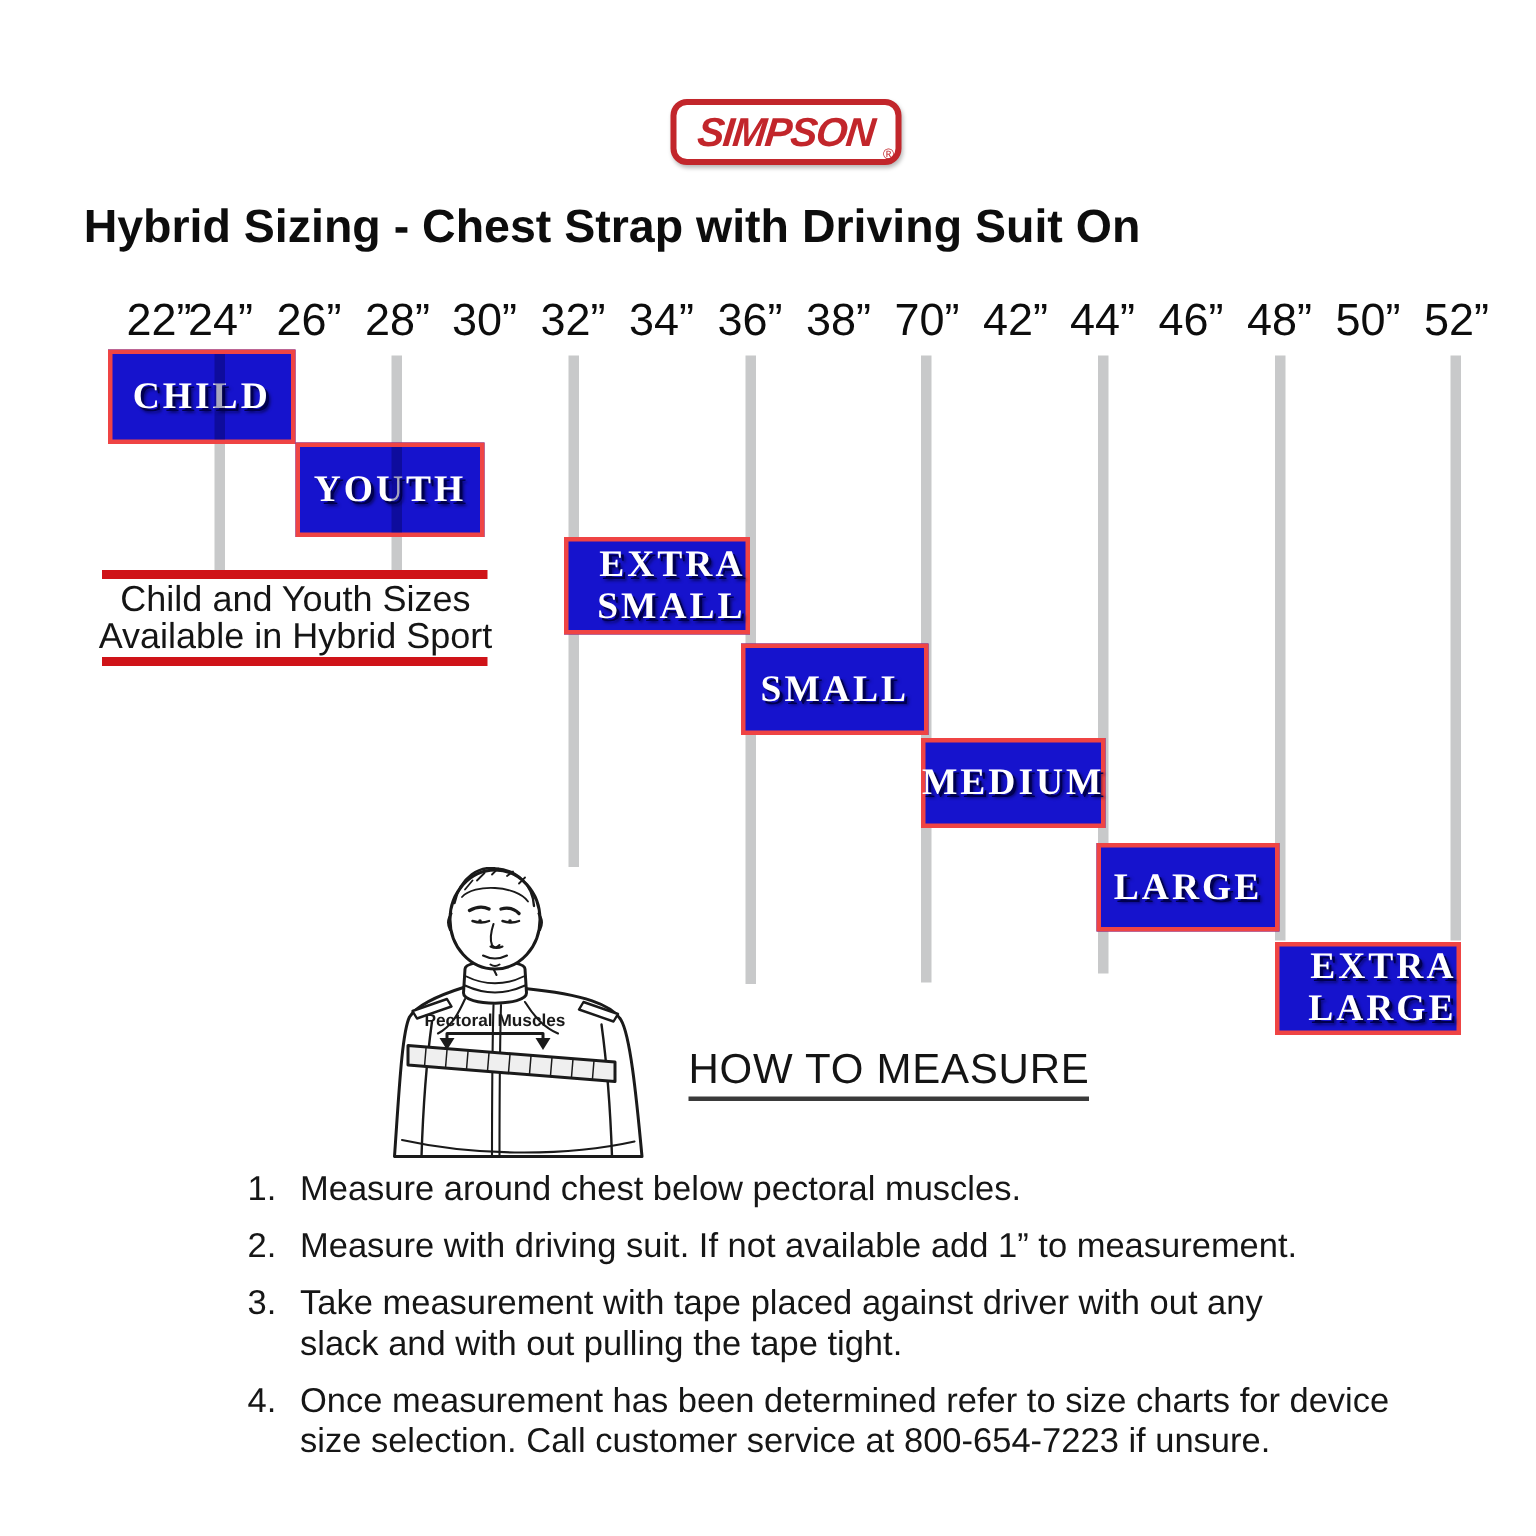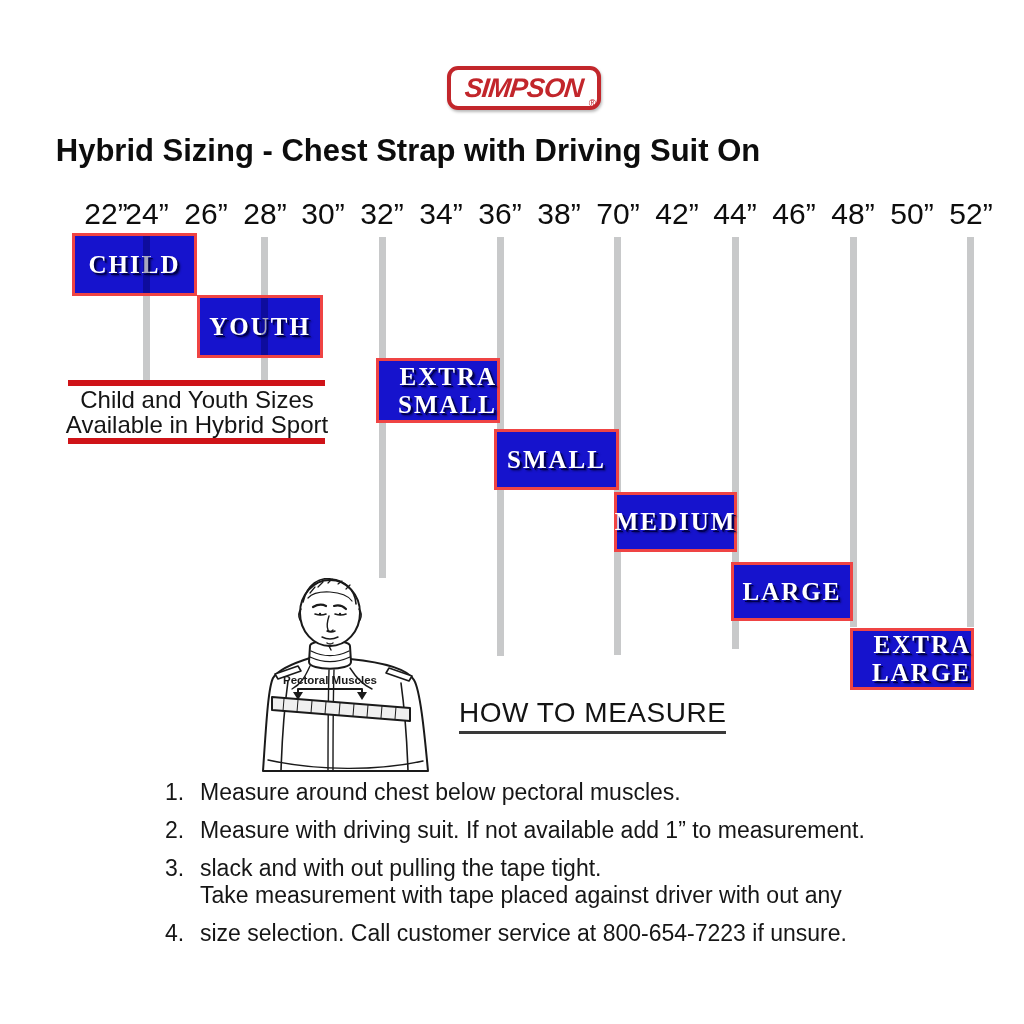--- a/index.html
+++ b/index.html
@@ -199,20 +199,21 @@
   <div class="instr-item">
     <span class="instr-num">1.</span>
     <div>Measure around chest below pectoral muscles.</div>
   </div>
   <div class="instr-item">
     <span class="instr-num">2.</span>
     <div>Measure with driving suit. If not available add 1” to measurement.</div>
   </div>
   <div class="instr-item">
     <span class="instr-num">3.</span>
+    <div>Take measurement with tape placed against driver with out any</div>
     <div>slack and with out pulling the tape tight.</div>
-    <div>Take measurement with tape placed against driver with out any</div>
   </div>
   <div class="instr-item">
     <span class="instr-num">4.</span>
+    <div>Once measurement has been determined refer to size charts for device</div>
     <div>size selection. Call customer service at 800-654-7223 if unsure.</div>
   </div>
 </div>
 
 </body></html>

